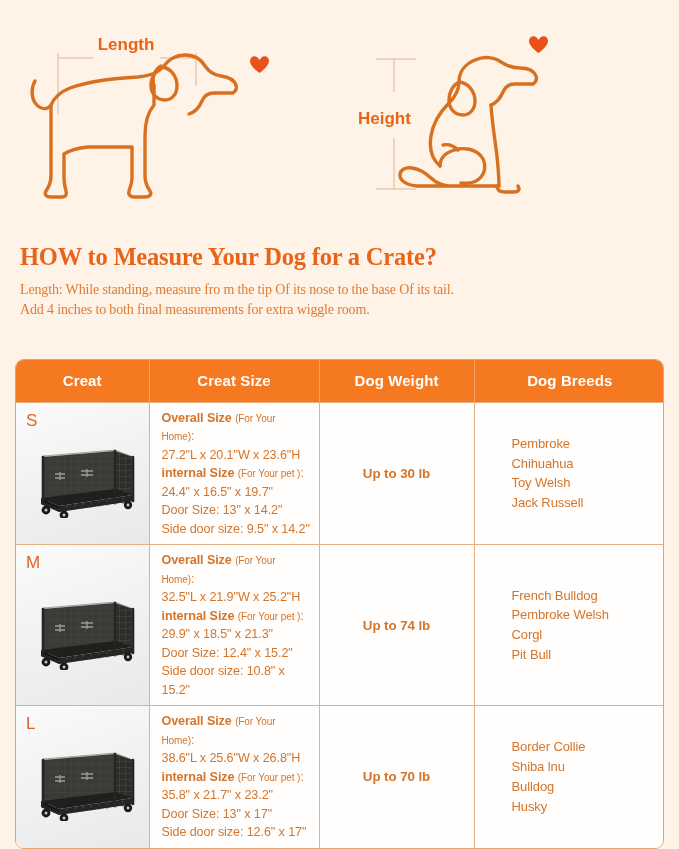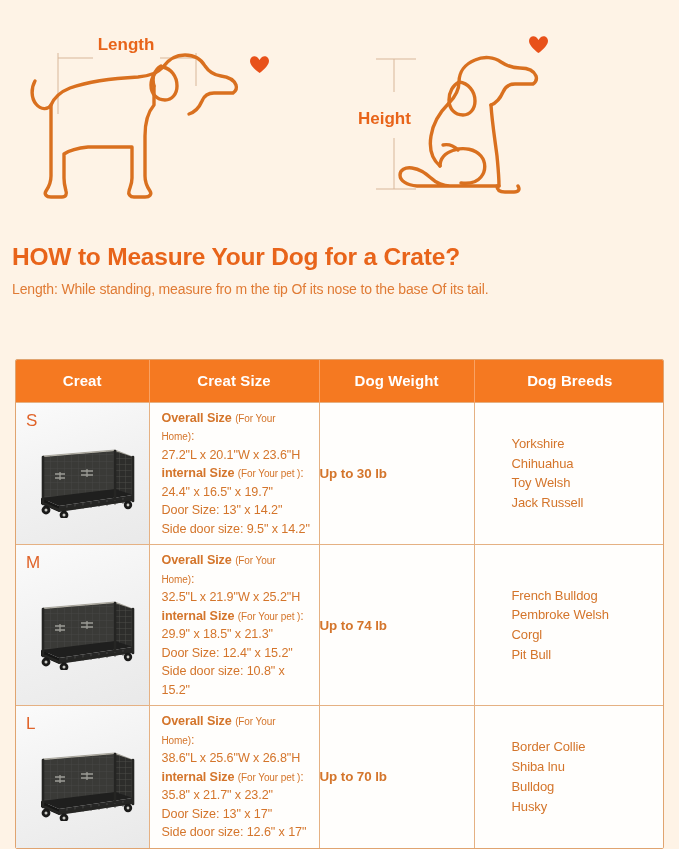--- a/index.html
+++ b/index.html
@@ -25,22 +25,23 @@
     display: flex;
   }
   .illo { position: relative; flex: 1; }
   .illo svg { position: absolute; }
   .illo-left svg  { left: 18px;  top: 26px; }
   .illo-right svg { left: 14px;  top: 26px; }
 
   
   .headline {
     position: absolute;
-    left: 12px; top: 243px;
+    left: 20px; top: 243px;
     width: 625px;
+    font-family: Liberation Serif, serif;
   }
   .headline h1 {
     color: #e8641a;
     font-size: 24.5px;
     font-weight: bold;
     letter-spacing: -0.2px;
     line-height: 1.15;
     margin-bottom: 9px;
   }
   .headline p {
@@ -49,21 +50,21 @@
     line-height: 1.42;
     letter-spacing: -0.15px;
   }
 
   
   .spec-table {
     position: absolute;
     left: 15px; top: 359px;
     width: 649px;
     border: 1px solid #e0a470;
-    border-radius: 2px;
+    border-radius: 9px;
     background: #fffdfa;
     overflow: hidden;
   }
   table {
     width: 100%;
     border-collapse: collapse;
     table-layout: fixed;
   }
   thead th {
     background: #f57921;
@@ -119,20 +120,21 @@
     color: #d4752b;
     font-size: 12.6px;
     line-height: 1.47;
     letter-spacing: -0.1px;
   }
   .size-cell .sub { font-size: 10px; color: #d4752b; }
   .size-cell .lead { font-weight: bold; color: #d4752b; }
 
   
   .weight-cell {
+    text-align: center;
     color: #d4752b;
     font-size: 13.4px;
     font-weight: bold;
     letter-spacing: -0.1px;
   }
 
   
   .breeds-cell {
     padding-left: 37px;
     color: #d4752b;
@@ -215,20 +217,21 @@
         <path d="M175,15 C175,11 179,9 182,11 C183,12 184,13 184.5,14
                  C185,13 186,12 187,11 C190,9 194,11 194,15
                  C194,20 186,26 184.5,27 C183,26 175,20 175,15 Z" fill="#e8511a"></path>
       </svg>
     </div>
   </div>
 
   <div class="headline">
     <h1>HOW to Measure Your Dog for a Crate?</h1>
     <p>Length: While standing, measure fro m the tip Of its nose to the base Of its tail.</p>
+    <p>Add 4 inches to both final measurements for extra wiggle room.</p>
   </div>
 
   <div class="spec-table">
     <table>
       <colgroup>
         <col class="col-crate">
           <col class="col-size">
           <col class="col-weight">
           <col class="col-breeds">
       </colgroup>
@@ -303,21 +306,21 @@
             <td class="size-cell">
               <div><span class="lead">Overall Size</span> <span class="sub">(For Your Home)</span>:</div>
               <div>27.2"L x 20.1"W x 23.6"H</div>
               <div><span class="lead">internal Size</span> <span class="sub">(For Your pet )</span>:</div>
               <div>24.4" x 16.5" x 19.7"</div>
               <div>Door Size: 13" x 14.2"</div>
               <div>Side door size: 9.5" x 14.2"</div>
             </td>
             <td class="weight-cell">Up to 30 lb</td>
             <td class="breeds-cell">
-              <div>Yorkshire</div>
+              <div>Pembroke</div>
               <div>Chihuahua</div>
               <div>Toy Welsh</div>
               <div>Jack Russell</div>
             </td>
           </tr>
           <tr>
             <td class="crate-cell">
               <div class="crate-photo">
   <svg width="106" height="78" viewBox="0 0 106 78" xmlns="http://www.w3.org/2000/svg">
     <defs>

